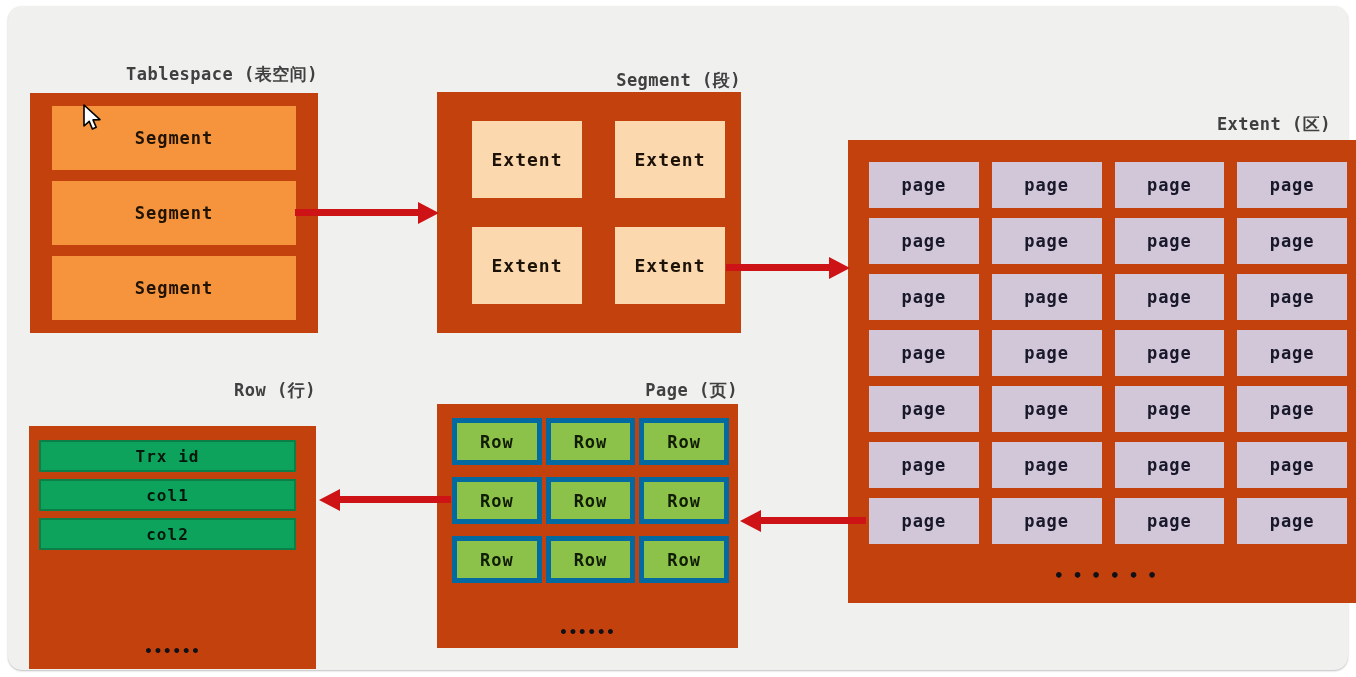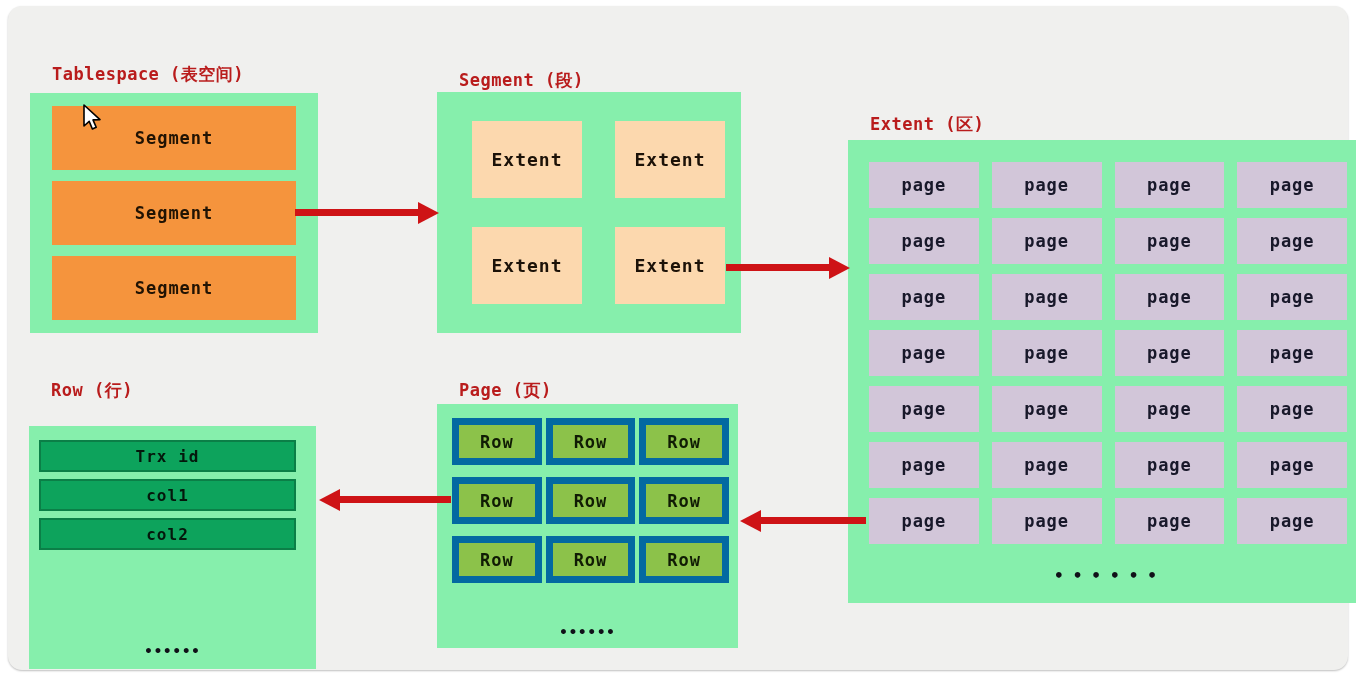--- a/index.html
+++ b/index.html
@@ -7,24 +7,24 @@
     width:1356px;height:677px;position:relative;background:#ffffff;
     font-family:"DejaVu Sans Mono","Liberation Mono",monospace;
     overflow:hidden;
   }
   .panel{
     position:absolute;left:8px;top:6px;width:1340px;height:664px;
     background:#f0f0ee;border-radius:14px;
     box-shadow:0 1px 2px rgba(0,0,0,0.25);
   }
   .sec-title{
-    position:absolute;text-align:left;font-weight:bold;font-size:17px;
-    color:#b91c1c;letter-spacing:0.5px;text-indent:22px;white-space:nowrap;
+    position:absolute;text-align:right;font-weight:bold;font-size:17px;
+    color:#404040;letter-spacing:0.5px;text-indent:22px;white-space:nowrap;
   }
-  .blue-box{position:absolute;background:#86efac;}
+  .blue-box{position:absolute;background:#c2410c;}
   
   .ts-list{left:22px;top:87px;width:288px;height:240px;
     display:flex;flex-direction:column;gap:11px;padding:13px 22px;box-sizing:border-box;}
   .seg-bar{flex:none;height:64px;background:#f5943d;display:flex;align-items:center;justify-content:center;
     font-weight:bold;font-size:17px;color:#211303;letter-spacing:1px;}
   
   .seg-grid{left:429px;top:86px;width:304px;height:241px;
     display:grid;grid-template-columns:1fr 1fr;column-gap:13px;row-gap:29px;
     padding:29px 16px 29px 15px;box-sizing:border-box;}
   .extent-cell{background:#fcd8ae;display:flex;align-items:center;justify-content:center;
@@ -34,21 +34,21 @@
   .page-grid{position:absolute;left:0;top:0;right:0;
     display:grid;grid-template-columns:repeat(4,1fr);column-gap:13px;row-gap:10px;
     grid-auto-rows:46px;padding:22px 16px 0 21px;}
   .page-cell{background:#d2c6d9;display:flex;align-items:center;justify-content:center;
     font-weight:bold;font-size:17px;color:#18182a;letter-spacing:1px;}
   
   .pg-box{left:429px;top:398px;width:301px;height:244px;}
   .row-grid{position:absolute;left:0;top:0;right:0;
     display:grid;grid-template-columns:repeat(3,1fr);column-gap:4px;row-gap:12px;
     grid-auto-rows:47px;padding:14px 9px 0 15px;}
-  .row-cell{background:#8cc24a;border:7px solid #0369a1;box-sizing:border-box;
+  .row-cell{background:#8cc24a;border:5px solid #0369a1;box-sizing:border-box;
     display:flex;align-items:center;justify-content:center;
     font-weight:bold;font-size:17px;color:#101c04;letter-spacing:1px;}
   
   .rw-box{left:21px;top:420px;width:287px;height:243px;}
   .field-list{position:absolute;left:10px;right:20px;top:14px;
     display:flex;flex-direction:column;gap:7px;}
   .field-bar{flex:none;height:32px;background:#0da35c;border:2px solid #0b7f47;box-sizing:border-box;
     display:flex;align-items:center;justify-content:center;
     font-weight:bold;font-size:16px;color:#04180c;letter-spacing:1px;}
   

